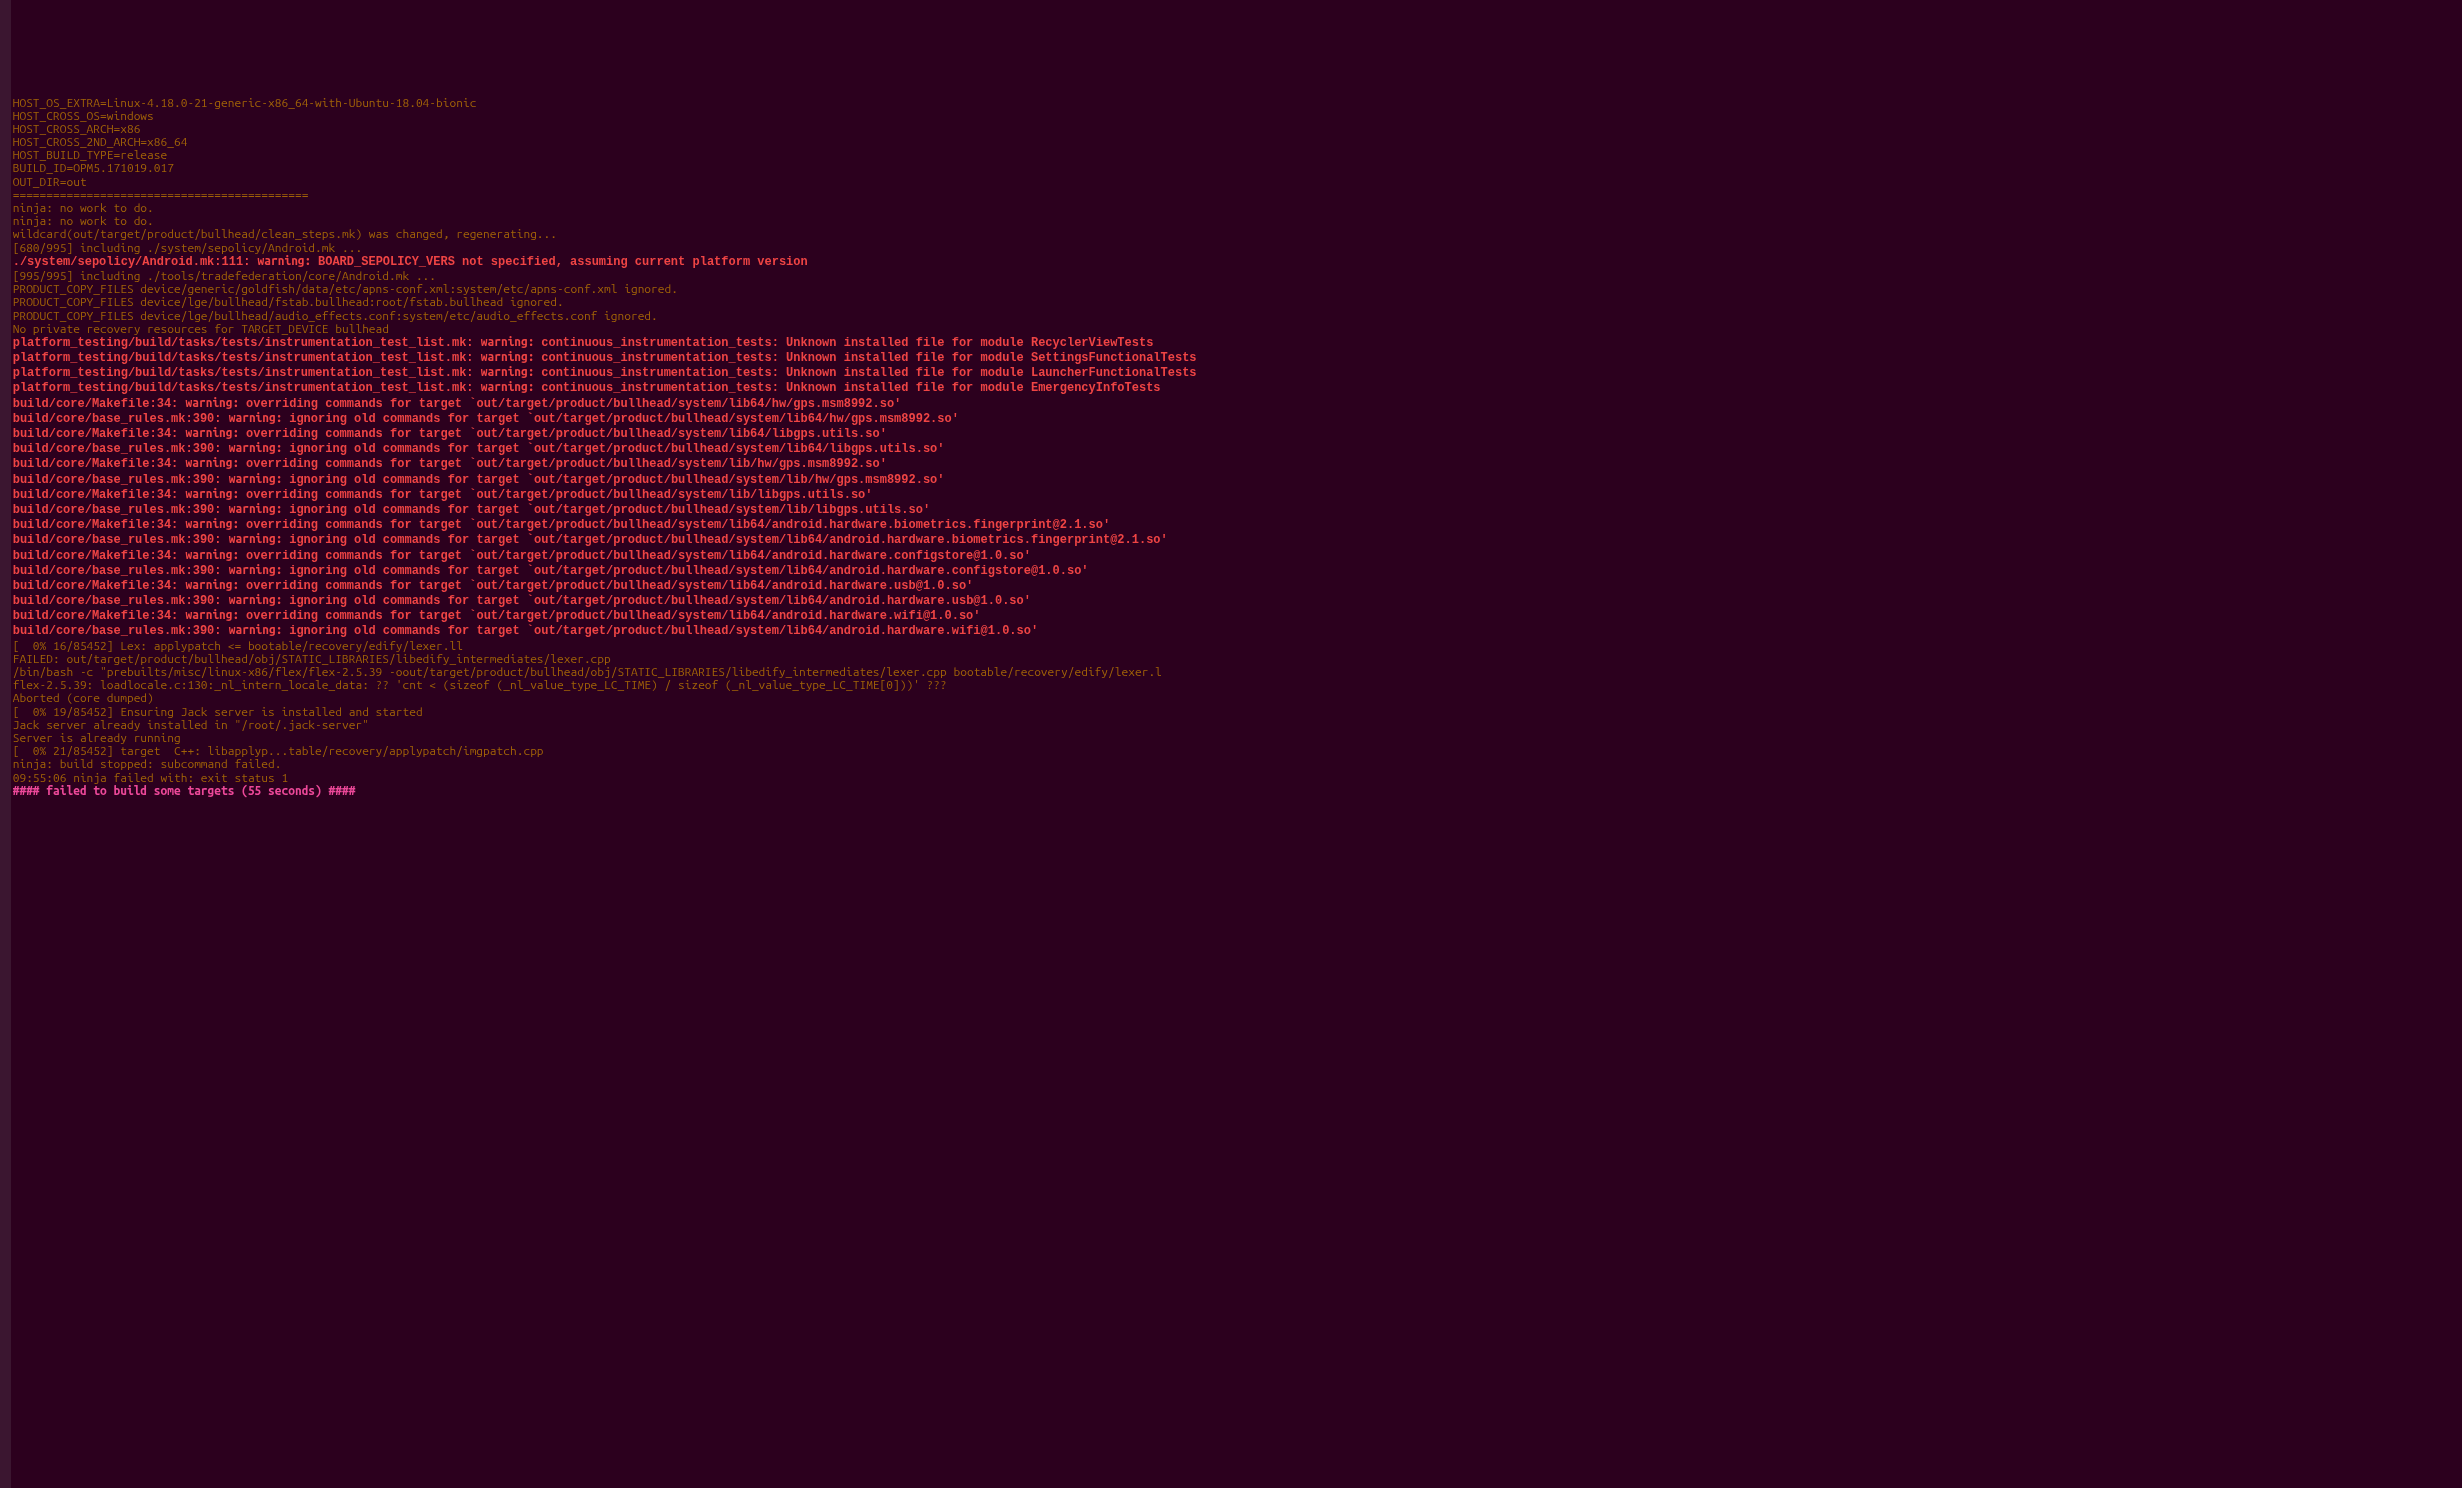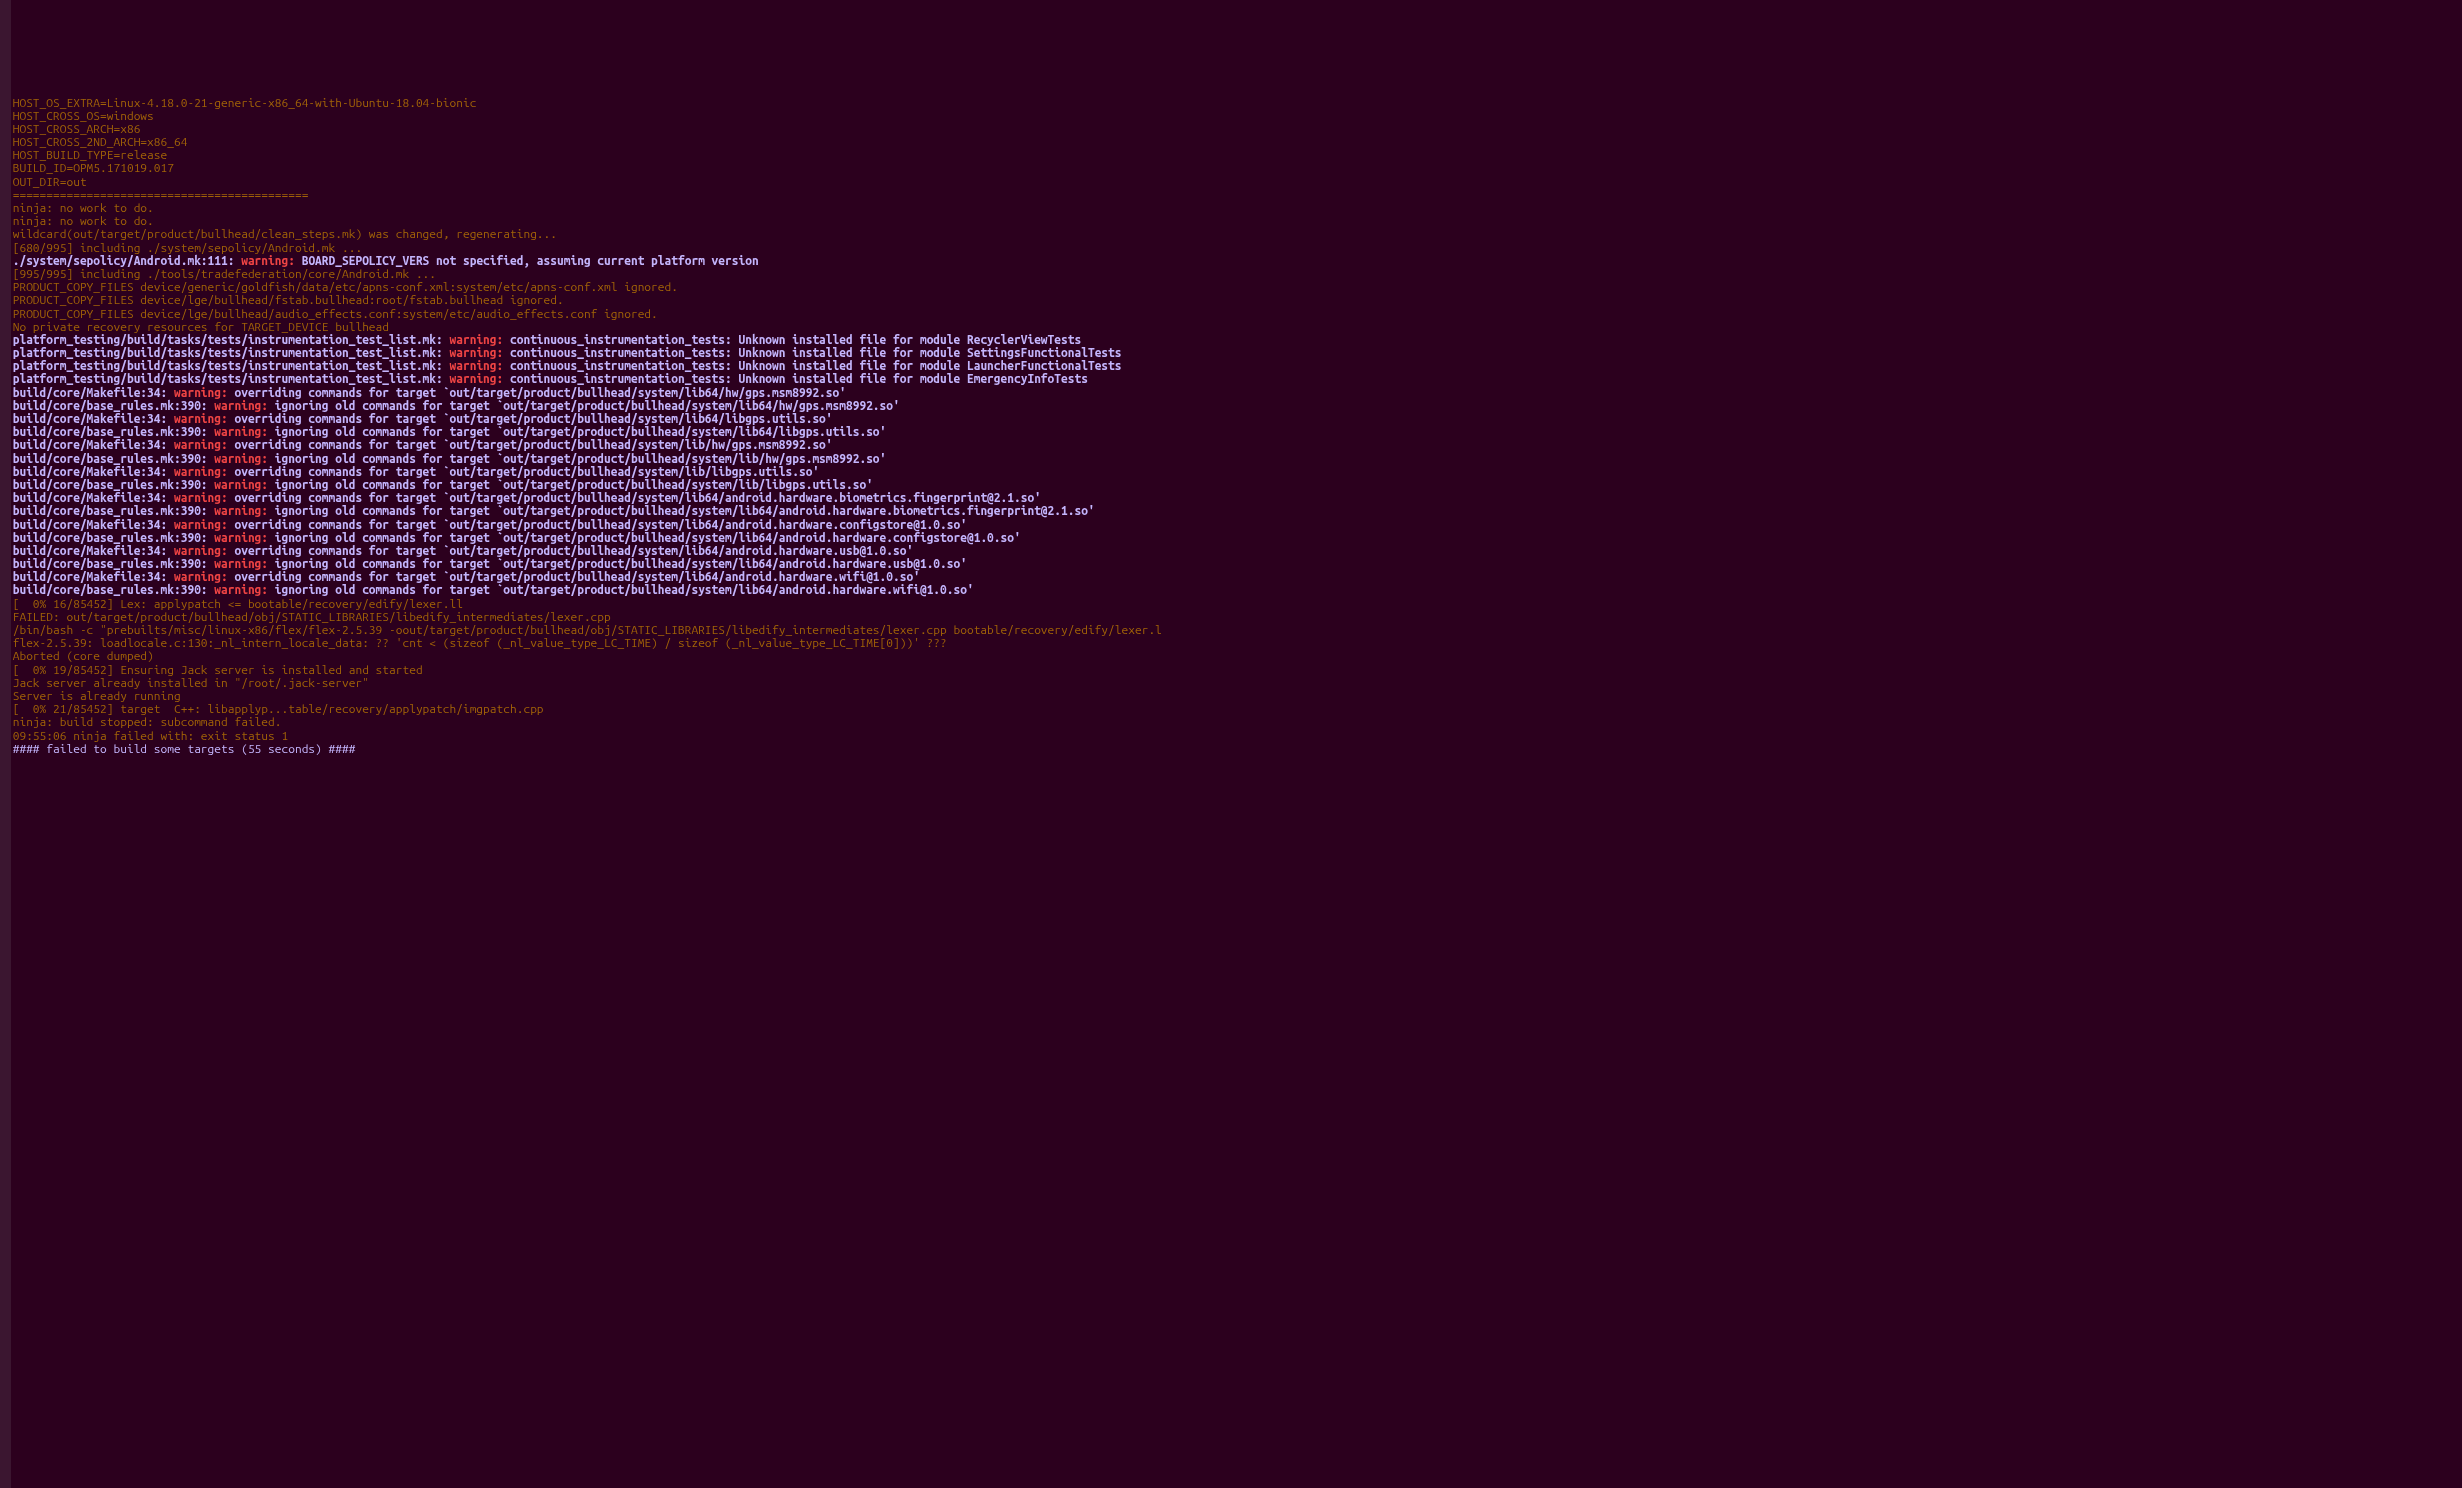--- a/index.html
+++ b/index.html
@@ -14,32 +14,33 @@
     overflow-x: hidden;
   }
   .term {
     padding: 3.2px 3.2px 3.2px 12.7px;
   }
   .line {
     display: block;
   }
   .bold {
     font-weight: bold;
-    color: #c4b5fd;
+    color: #ef4444;
+    font-family: Liberation Mono, monospace;
   }
   .warning {
     color: #ef4444;
     font-weight: bold;
   }
   .plain {
     color: #a16207;
   }
   .failedred {
-    color: #c4b5fd;
-    font-weight: normal;
+    color: #ec4899;
+    font-weight: bold;
   }
   .left-strip {
     position: fixed;
     left: 0; top: 0; bottom: 0;
     width: 11px;
     background: #3b1630;
   }
 </style>
 </head>
 <body>

